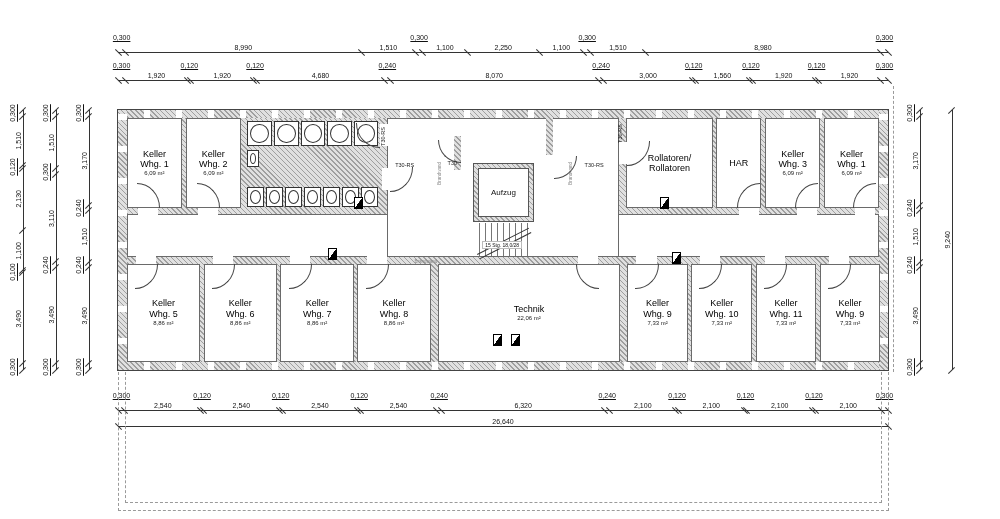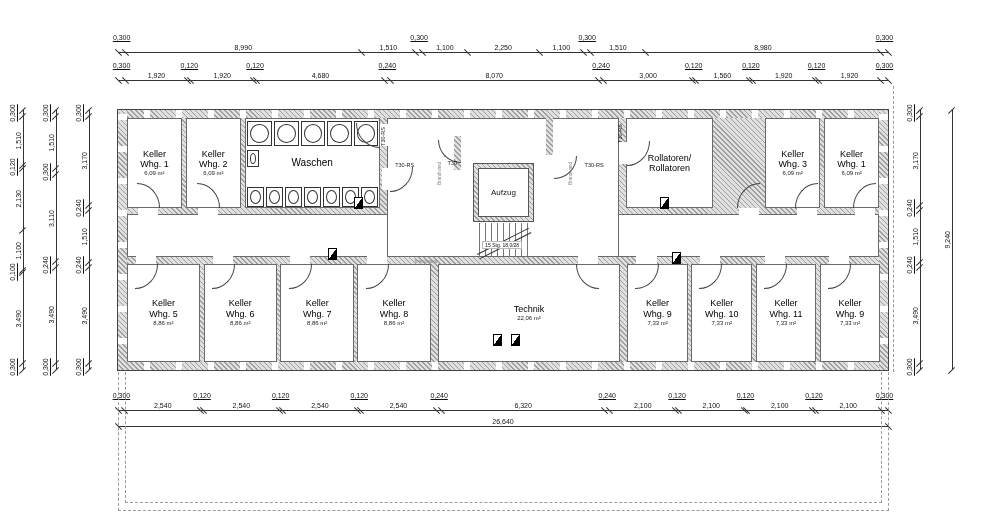--- a/index.html
+++ b/index.html
@@ -373,29 +373,29 @@
         <span class="area">6,09 m²</span>
       </div>
     </div>
     <div class="room" style="left:8.78%;top:3.25%;width:7.21%;height:34.3%;">
       <div class="rlabel">
         <span>Keller</span>
         <span>Whg. 2</span>
         <span class="area">6,09 m²</span>
       </div>
     </div>
-    <div class="room" style="left:16.44%;top:3.25%;width:17.57%;height:34.3%;">
-      <div class="rlabel big">
-        <span>Waschen</span>
-      </div>
-    </div>
     <div class="room" style="left:65.99%;top:3.25%;width:11.26%;height:34.3%;">
       <div class="rlabel">
         <span>Rollatoren/</span>
         <span>Rollatoren</span>
+      </div>
+    </div>
+    <div class="room" style="left:77.70%;top:3.25%;width:5.86%;height:34.3%;">
+      <div class="rlabel">
+        <span>HAR</span>
       </div>
     </div>
     <div class="room" style="left:84.01%;top:3.25%;width:7.21%;height:34.3%;">
       <div class="rlabel">
         <span>Keller</span>
         <span>Whg. 3</span>
         <span class="area">6,09 m²</span>
       </div>
     </div>
     <div class="room" style="left:91.67%;top:3.25%;width:7.21%;height:34.3%;">

